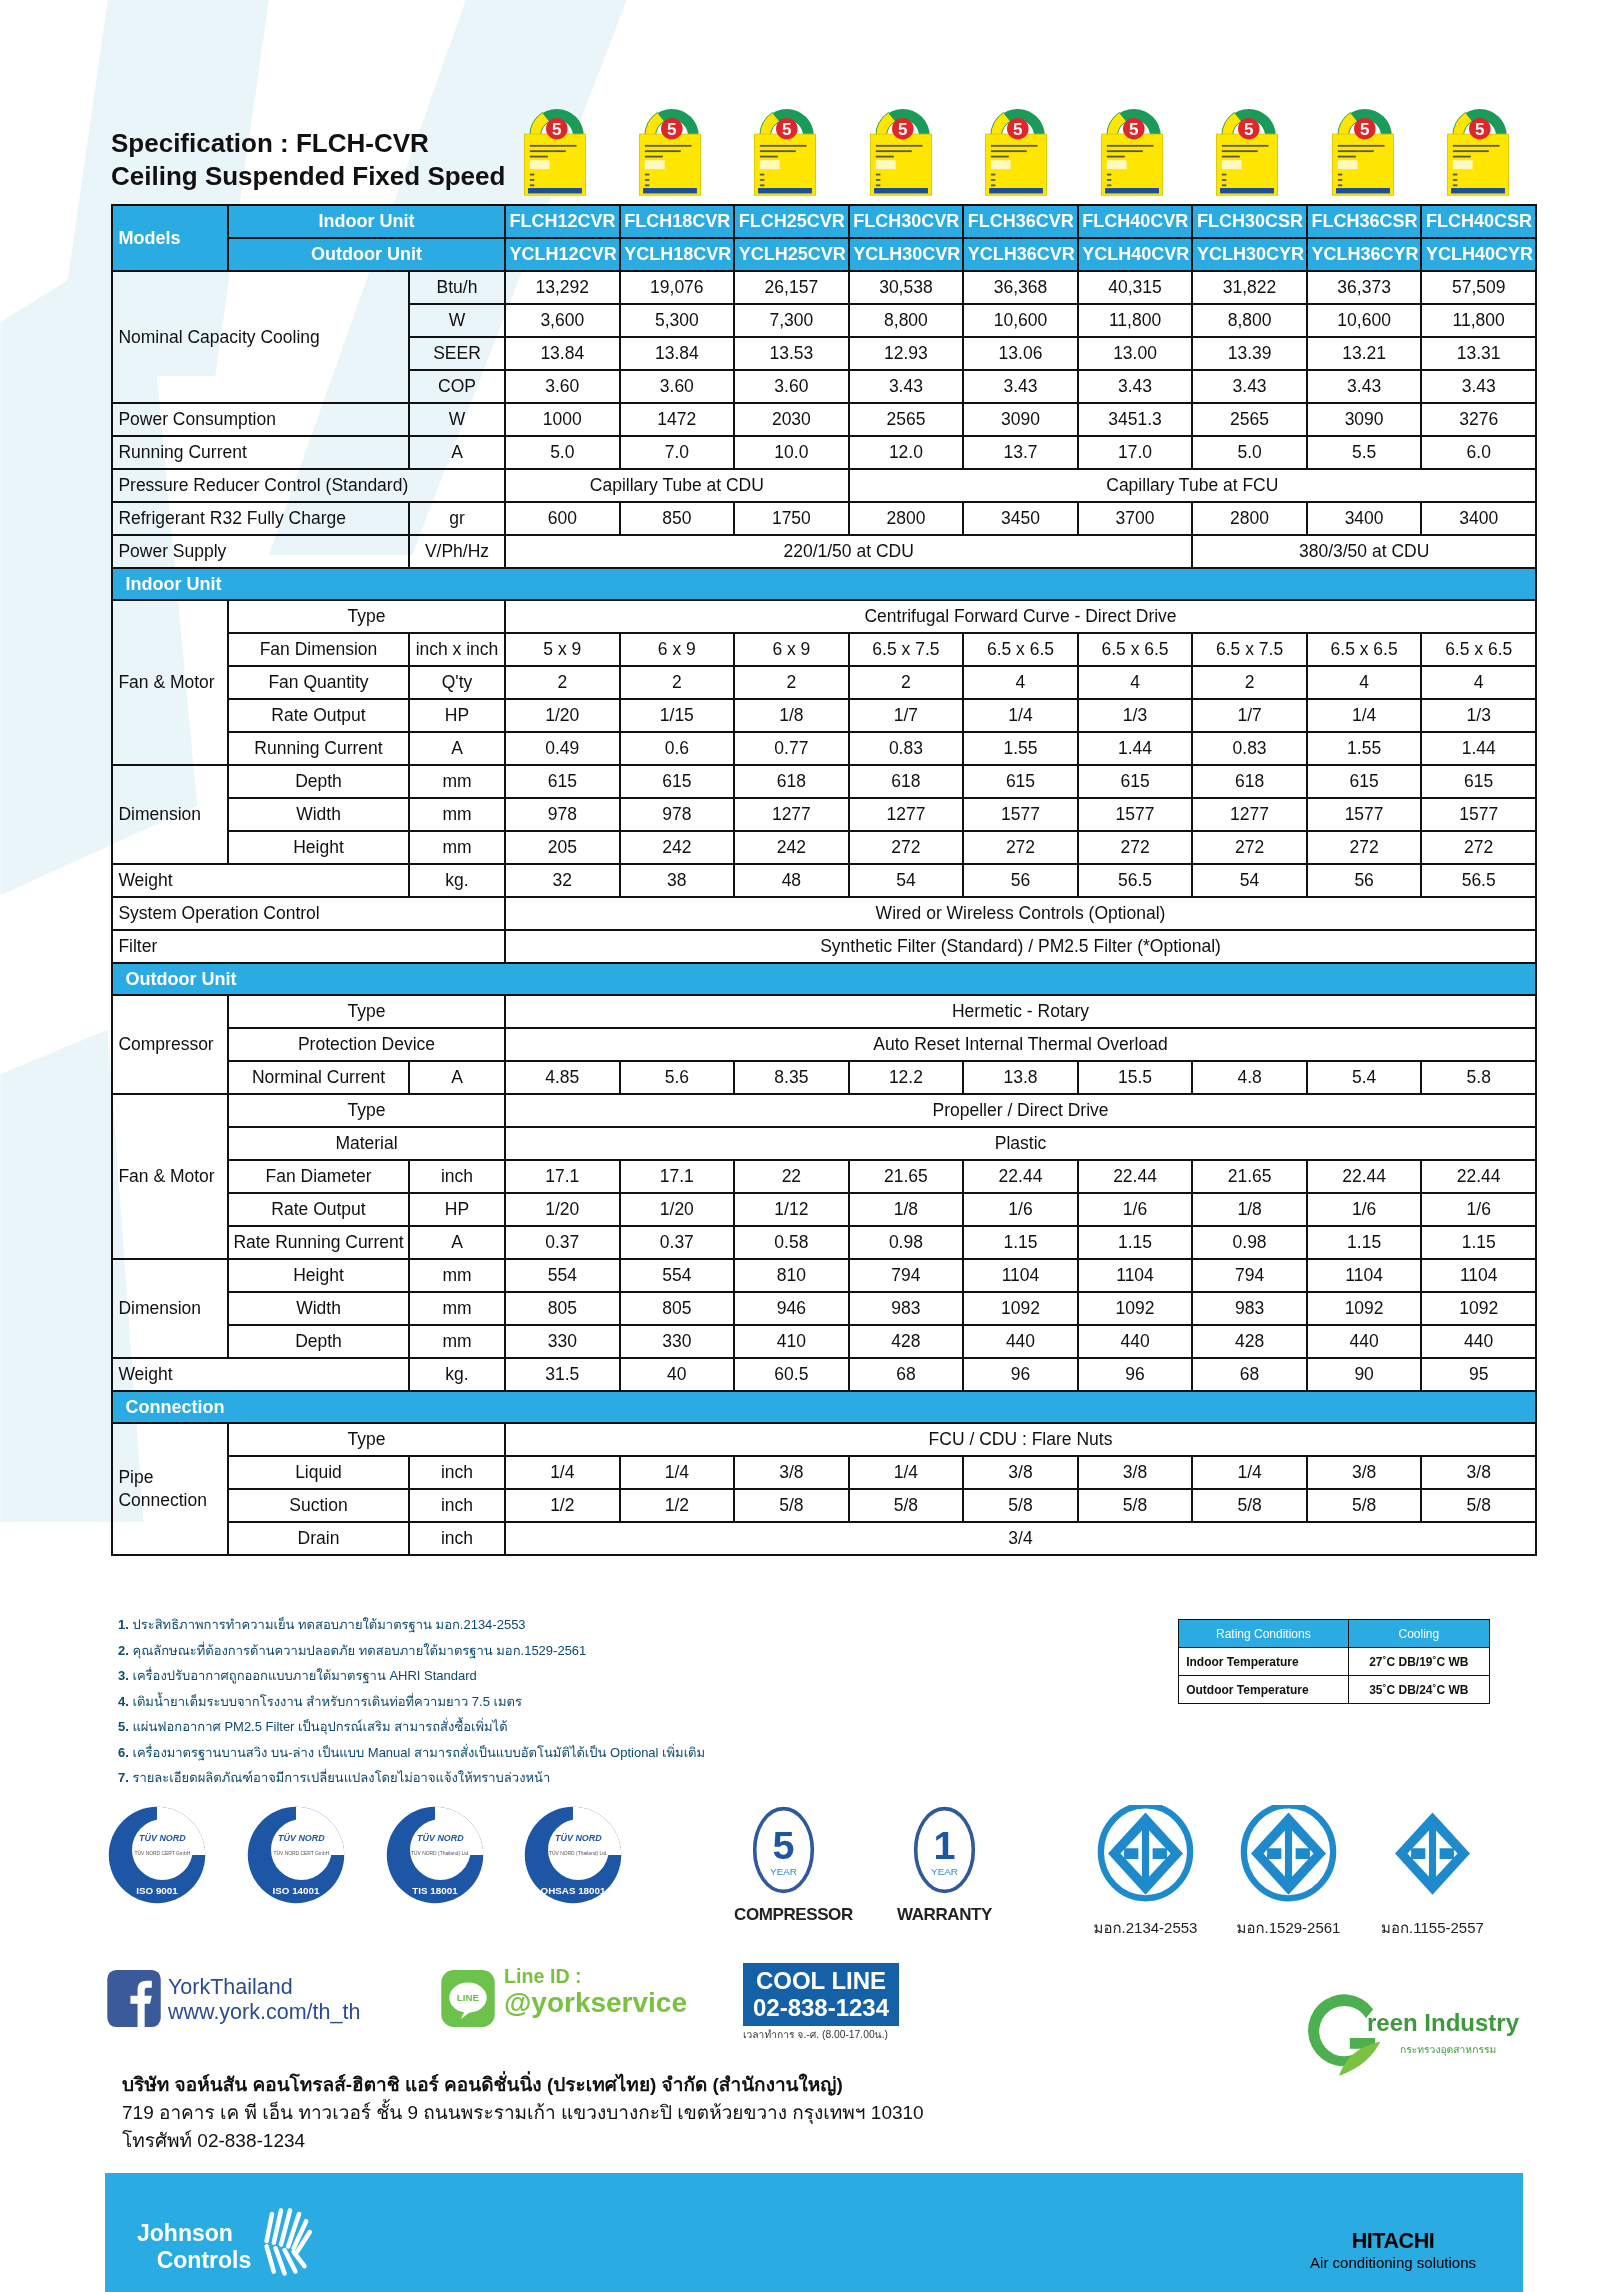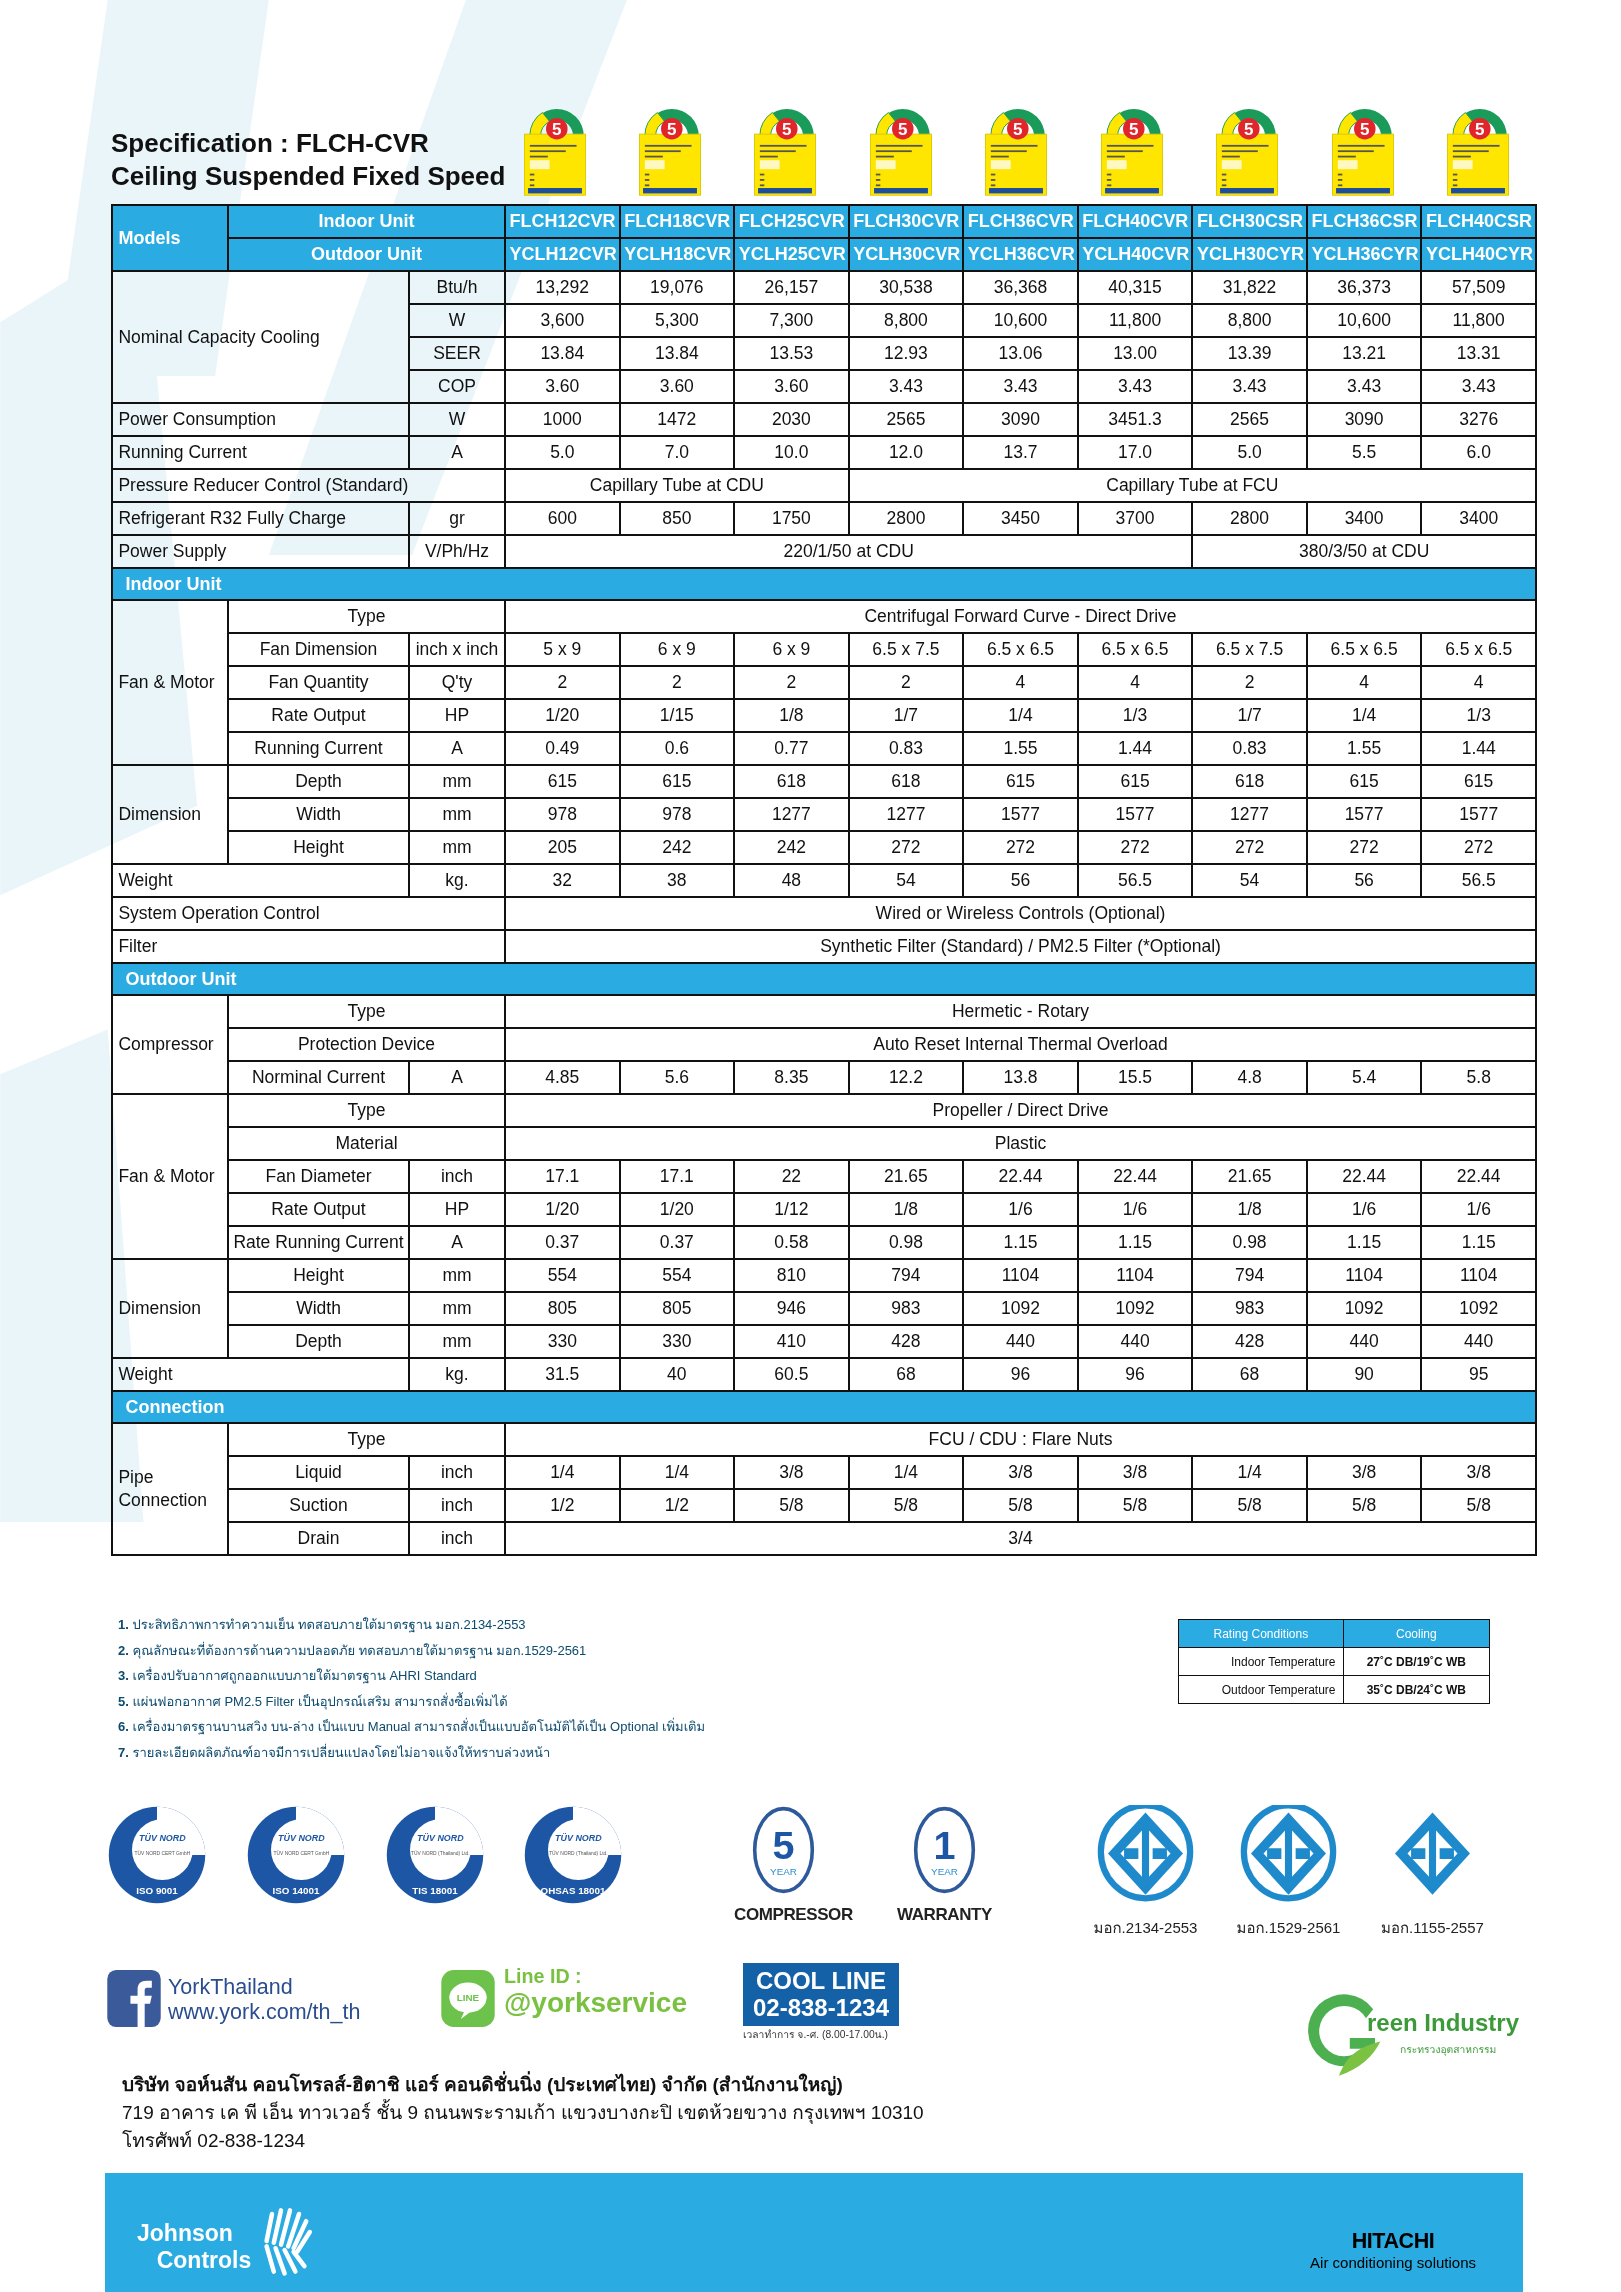--- a/index.html
+++ b/index.html
@@ -14,21 +14,21 @@
   table.spec td { border:2.2px solid #111; height:31px; padding:0 3.6px; text-align:center; white-space:nowrap; overflow:hidden; }
   table.spec td.l { text-align:left; padding-left:5.4px; }
   table.spec tr.hdr td { background:#2aabe2; color:#fff; font-weight:bold; font-size:18px; }
   table.spec tr.sec td { background:#2aabe2; color:#fff; font-weight:bold; text-align:left; padding-left:12.5px; font-size:18px; height:30px; }
   .notes { position:absolute; left:118px; top:1612px; font-size:13px; line-height:25.5px; color:#0c4a6e; }
   .notes div b { font-weight:bold; }
   table.rating { position:absolute; left:1178px; top:1619px; width:312px; border-collapse:collapse; font-size:12px; }
   table.rating td { border:1.8px solid #111; height:27px; padding:0 7.2px; }
   table.rating tr.rh td { background:#2aabe2; color:#fff; text-align:center; height:27px; }
   table.rating td.c { text-align:center; font-weight:bold; }
-  table.rating td.b { font-weight:normal;text-align:right; }
+  table.rating td.b { font-weight:bold; }
   .certs { position:absolute; left:107px; top:1805px; width:1433px; height:143px; }
   .tuv { position:absolute; top:0; width:100px; height:100px; }
   .badge { position:absolute; top:0; text-align:center; }
   .badge .cap { font-size:17px; font-weight:bold; color:#222; margin-top:7.2px; letter-spacing:-0.4px; }
   .tis { position:absolute; top:0; text-align:center; }
   .tis .cap { font-size:15px; color:#222; margin-top:9px; }
   .contact { position:absolute; top:1970px; }
   .fb-text { font-size:21.5px; color:#2a4d8f; line-height:25px; }
   .line-text1 { font-size:19.7px; color:#7ac142; font-weight:bold; line-height:21.5px; }
   .line-text2 { font-size:28px; color:#7ac142; font-weight:bold; line-height:30px; }
@@ -664,20 +664,21 @@
         <td>inch</td>
         <td colspan="9">3/4</td>
       </tr>
     </tbody>
 </table>
 
 <div class="notes" id="notes">
     <div><b>1.</b> <span>ประสิทธิภาพการทำความเย็น ทดสอบภายใต้มาตรฐาน มอก.2134-2553</span></div>
     <div><b>2.</b> <span>คุณลักษณะที่ต้องการด้านความปลอดภัย ทดสอบภายใต้มาตรฐาน มอก.1529-2561</span></div>
     <div><b>3.</b> <span>เครื่องปรับอากาศถูกออกแบบภายใต้มาตรฐาน AHRI Standard</span></div>
+    <div><b>4.</b> <span>เติมน้ำยาเต็มระบบจากโรงงาน สำหรับการเดินท่อที่ความยาว 7.5 เมตร</span></div>
     <div><b>5.</b> <span>แผ่นฟอกอากาศ PM2.5 Filter เป็นอุปกรณ์เสริม สามารถสั่งซื้อเพิ่มได้</span></div>
     <div><b>6.</b> <span>เครื่องมาตรฐานบานสวิง บน-ล่าง เป็นแบบ Manual สามารถสั่งเป็นแบบอัตโนมัติได้เป็น Optional เพิ่มเติม</span></div>
     <div><b>7.</b> <span>รายละเอียดผลิตภัณฑ์อาจมีการเปลี่ยนแปลงโดยไม่อาจแจ้งให้ทราบล่วงหน้า</span></div>
   </div>
 
 <table class="rating">
   <tbody>
       <tr class="rh">
     <td>Rating Conditions</td>
     <td>Cooling</td>

